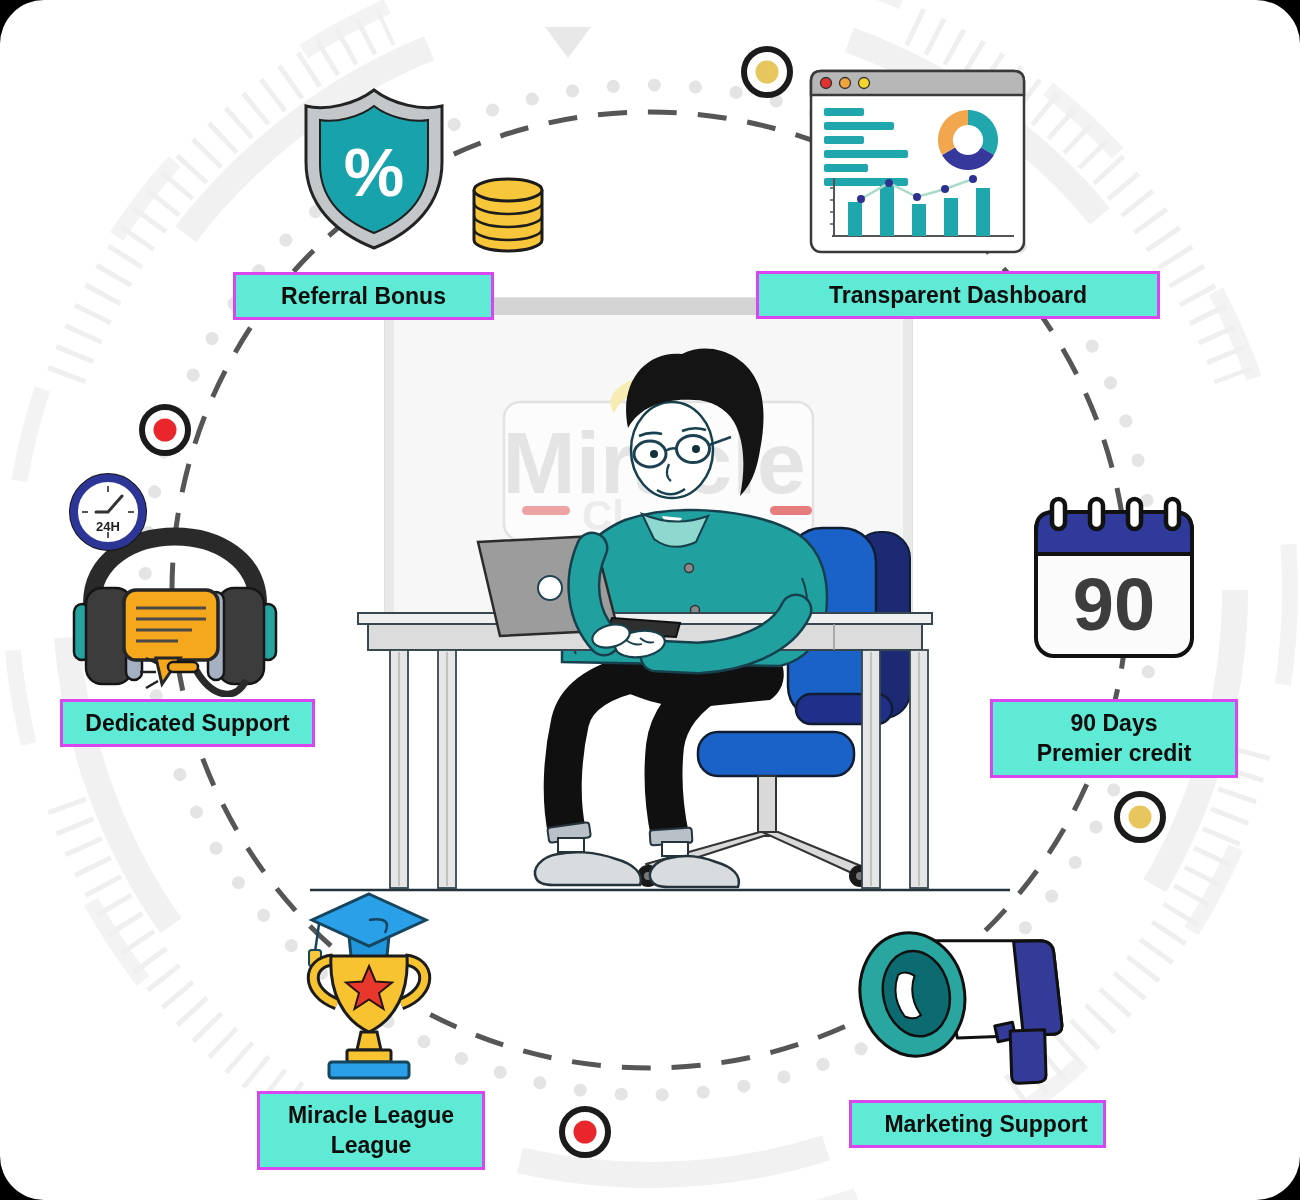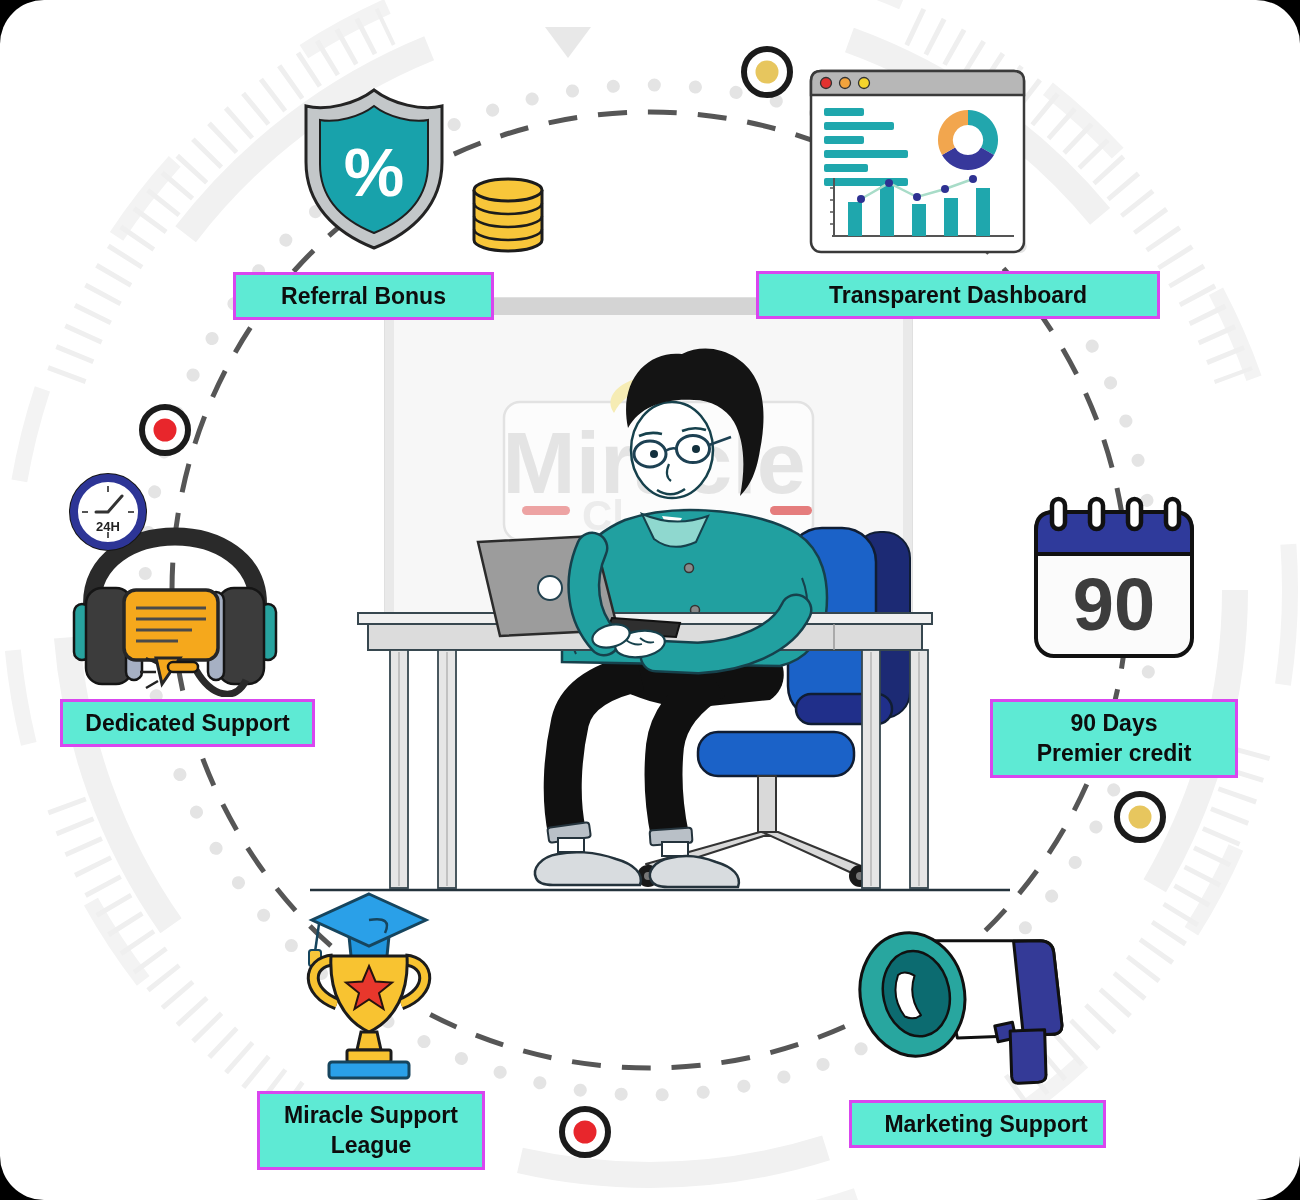--- a/index.html
+++ b/index.html
@@ -307,20 +307,20 @@
     <div>Transparent Dashboard</div>
   </div>
   <div class="benefit-label" style="left:60px;top:699px;width:255px;">
     <div>Dedicated Support</div>
   </div>
   <div class="benefit-label" style="left:990px;top:687px;width:248px;margin-top:12px;">
     <div>90 Days</div>
     <div>Premier credit</div>
   </div>
   <div class="benefit-label" style="left:257px;top:1091px;width:228px;">
-    <div>Miracle Support</div>
+    <div>Miracle League</div>
     <div>League</div>
   </div>
   <div class="benefit-label" style="left:849px;top:1100px;width:257px;padding-left:25px;">
     <div>Marketing Support</div>
   </div>
 
 </div>
 
 </body></html>

